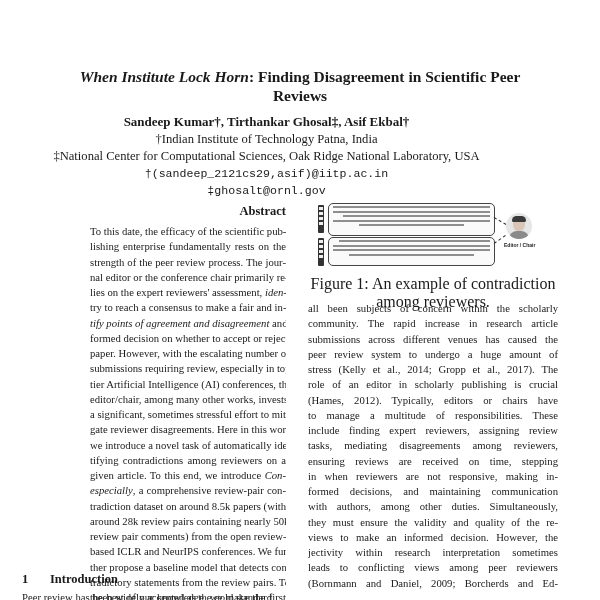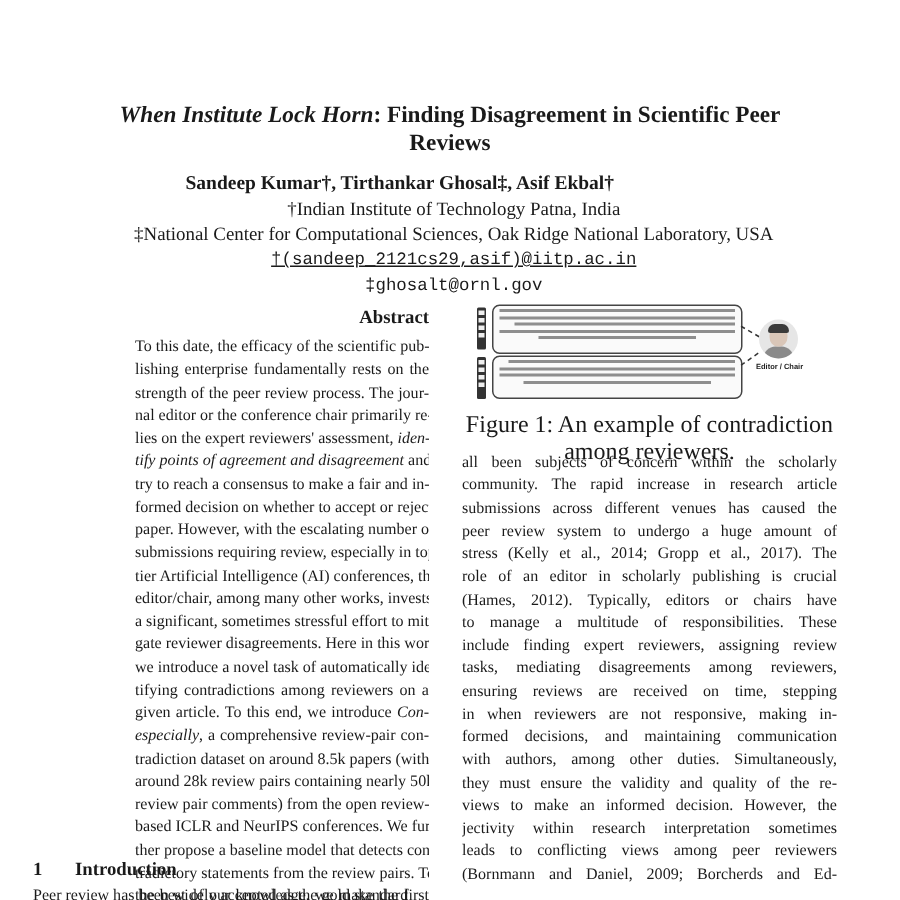--- a/index.html
+++ b/index.html
@@ -3,21 +3,21 @@
 <meta charset="utf-8">
 <style>
   html, body { margin:0; padding:0; background:#ffffff; }
   body { width:600px; height:600px; position:relative; overflow:hidden;
          font-family:"Liberation Serif", "DejaVu Serif", serif; color:#1a1a1a; }
   .abs { position:absolute; }
   .title { left:0; width:600px; text-align:center; font-size:15.5px; font-weight:bold; line-height:19px; }
   .title .it { font-style:italic; }
   .center { left:0; width:533px; text-align:center; }
   .authors { top:114px; font-size:13px; font-weight:bold; }
-  .aff { font-size:12.6px; line-height:17px;padding-left:36px; }
+  .aff { font-size:12.6px; line-height:17px; }
   .mono { font-family:"Liberation Mono", "DejaVu Sans Mono", monospace; font-size:11.6px; }
   .abstract-h { top:204px; left:90px; width:196px; text-align:right; font-weight:bold; font-size:12.5px; }
   .abs-text { left:90px; width:196px; top:224px; font-size:10.7px; line-height:15.25px; text-align:justify; }
   .abs-text .line { display:block; height:15.25px; white-space:nowrap; overflow:hidden; text-align:justify; text-align-last:justify; }
   .right-text { left:308px; width:250px; top:301px; font-size:10.7px; line-height:15.25px; }
   .right-text .line { display:block; height:15.25px; white-space:nowrap; overflow:hidden; text-align:justify; text-align-last:justify; }
   .section-h { top:572px; left:22px; font-weight:bold; font-size:12.5px; }
   .section-h .num { display:inline-block; width:28px; }
   .intro-first { top:591px; left:22px; width:265px; font-size:10.7px; white-space:nowrap; overflow:hidden; height:9px; }
   
@@ -39,32 +39,32 @@
 <body>
 
 <div class="abs title" style="top:67px;">
   <span class="it">When Institute Lock Horn</span><span>: Finding Disagreement in Scientific Peer</span><br>
   <span>Reviews</span>
 </div>
 
 <div class="abs center authors">Sandeep Kumar†, Tirthankar Ghosal‡, Asif Ekbal†</div>
 <div class="abs center aff" style="top:131px;">†Indian Institute of Technology Patna, India</div>
 <div class="abs center aff" style="top:148px;">‡National Center for Computational Sciences, Oak Ridge National Laboratory, USA</div>
-<div class="abs center aff mono" style="top:165px;text-decoration:underline;">†(sandeep_2121cs29,asif)@iitp.ac.in</div>
+<div class="abs center aff mono" style="top:165px;">†(sandeep_2121cs29,asif)@iitp.ac.in</div>
 <div class="abs center aff mono" style="top:182px;">‡ghosalt@ornl.gov</div>
 
 <div class="abs abstract-h">Abstract</div>
 <div class="abs abs-text">
   <span class="line">To this date, the efficacy of the scientific pub-</span>
   <span class="line">lishing enterprise fundamentally rests on the</span>
   <span class="line">strength of the peer review process. The jour-</span>
   <span class="line">nal editor or the conference chair primarily re-</span>
   <span class="line"><span>lies on the expert reviewers' assessment, </span><span class="it">iden-</span></span>
+  <span class="line">try to reach a consensus to make a fair and in-</span>
   <span class="line"><span class="it">tify points of agreement and disagreement</span><span> and</span></span>
-  <span class="line">try to reach a consensus to make a fair and in-</span>
   <span class="line">formed decision on whether to accept or reject a</span>
   <span class="line">paper. However, with the escalating number of</span>
   <span class="line">submissions requiring review, especially in top-</span>
   <span class="line">tier Artificial Intelligence (AI) conferences, the</span>
   <span class="line">editor/chair, among many other works, invests</span>
   <span class="line">a significant, sometimes stressful effort to miti-</span>
   <span class="line">gate reviewer disagreements. Here in this work,</span>
   <span class="line">we introduce a novel task of automatically iden-</span>
   <span class="line">tifying contradictions among reviewers on a</span>
   <span class="line"><span>given article.  To this end, we introduce </span><span class="it">Con-</span></span>

